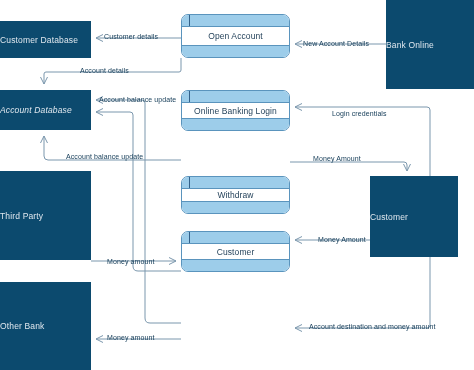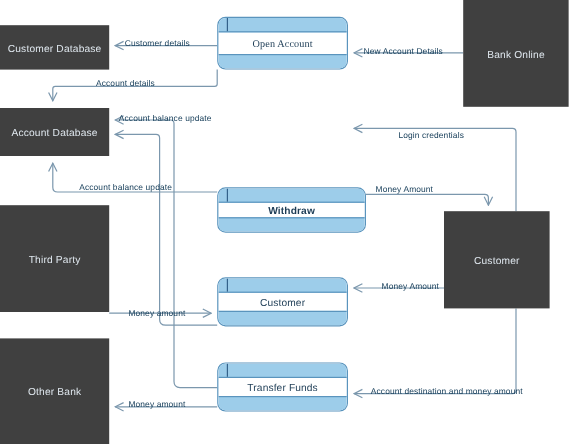--- a/index.html
+++ b/index.html
@@ -1,22 +1,22 @@
 <!DOCTYPE html>
 <html><head>
 <meta charset="utf-8">
 <style>
   html,body{margin:0;padding:0;background:#ffffff;}
   body{width:474px;height:370px;overflow:hidden;
        font-family:"Liberation Sans",sans-serif;}
   #stage{position:relative;width:474px;height:370px;background:#fff;}
 
   
-  .entity{position:absolute;background:#404040;color:#dfe7ee;
-          display:flex;align-items:center;justify-content:center;
+  .entity{position:absolute;background:#0c4a6e;color:#dfe7ee;
+          display:flex;align-items:center;justify-content:flex-start;
           font-size:8.5px;letter-spacing:.15px;text-align:center;
           box-sizing:border-box;}
 
   
   .process{position:absolute;box-sizing:border-box;border:1px solid #5a94bd;
            border-radius:7px;background:#fff;overflow:hidden;}
   .process .band{position:absolute;left:0;right:0;height:11px;background:#9dcdea;}
   .process .band.top{top:0;border-bottom:1px solid #5a94bd;}
   .process .band.bot{bottom:0;border-top:1px solid #5a94bd;}
   .process .tick{position:absolute;top:0;left:7px;width:1px;height:11px;
@@ -71,64 +71,64 @@
   </svg>
 
   <div class="entity" style="left:0px;top:21px;width:91px;height:37px;">
     <span>Customer Database</span>
   </div>
 
   <div class="entity" style="left:386px;top:0px;width:88px;height:89px;">
     <span>Bank Online</span>
   </div>
 
-  <div class="entity" style="left:0px;top:90px;width:91px;height:40px;">
+  <div class="entity" style="left:0px;top:90px;width:91px;height:40px;font-style:italic;">
     <span>Account Database</span>
   </div>
 
   <div class="entity" style="left:0px;top:171px;width:91px;height:89px;">
     <span>Third Party</span>
   </div>
 
   <div class="entity" style="left:370px;top:176px;width:88px;height:81px;">
     <span>Customer</span>
   </div>
 
   <div class="entity" style="left:0px;top:282px;width:91px;height:88px;">
     <span>Other Bank</span>
   </div>
 
-  <div class="process" style="left:181px;top:14px;width:109px;height:44px;font-family:Liberation Serif, serif;">
+  <div class="process" style="left:181px;top:14px;width:109px;height:44px;">
     <div class="band top"></div>
     <div class="tick"></div>
     <div class="band bot"></div>
     <div class="plabel">Open Account</div>
   </div>
 
+  <div class="process" style="left:181px;top:90px;width:109px;height:41px;">
+    <div class="band top"></div>
+    <div class="tick"></div>
+    <div class="band bot"></div>
+    <div class="plabel">Online Banking Login</div>
+  </div>
 
-  <div class="process" style="left:181px;top:156px;width:124px;height:38px;font-weight:bold;">
+  <div class="process" style="left:181px;top:176px;width:109px;height:38px;">
     <div class="band top"></div>
     <div class="tick"></div>
     <div class="band bot"></div>
     <div class="plabel">Withdraw</div>
   </div>
 
   <div class="process" style="left:181px;top:231px;width:109px;height:41px;">
     <div class="band top"></div>
     <div class="tick"></div>
     <div class="band bot"></div>
     <div class="plabel">Customer</div>
   </div>
 
-  <div class="process" style="left:181px;top:302px;width:109px;height:41px;">
-    <div class="band top"></div>
-    <div class="tick"></div>
-    <div class="band bot"></div>
-    <div class="plabel">Transfer Funds</div>
-  </div>
 
   <div class="flabel" style="left:104px;top:33px;">Customer details</div>
 
   <div class="flabel" style="left:303px;top:40px;">New Account Details</div>
 
   <div class="flabel" style="left:80px;top:67px;">Account details</div>
 
   <div class="flabel" style="left:99px;top:96px;">Account balance update</div>
 
   <div class="flabel" style="left:332px;top:110px;">Login credentials</div>

